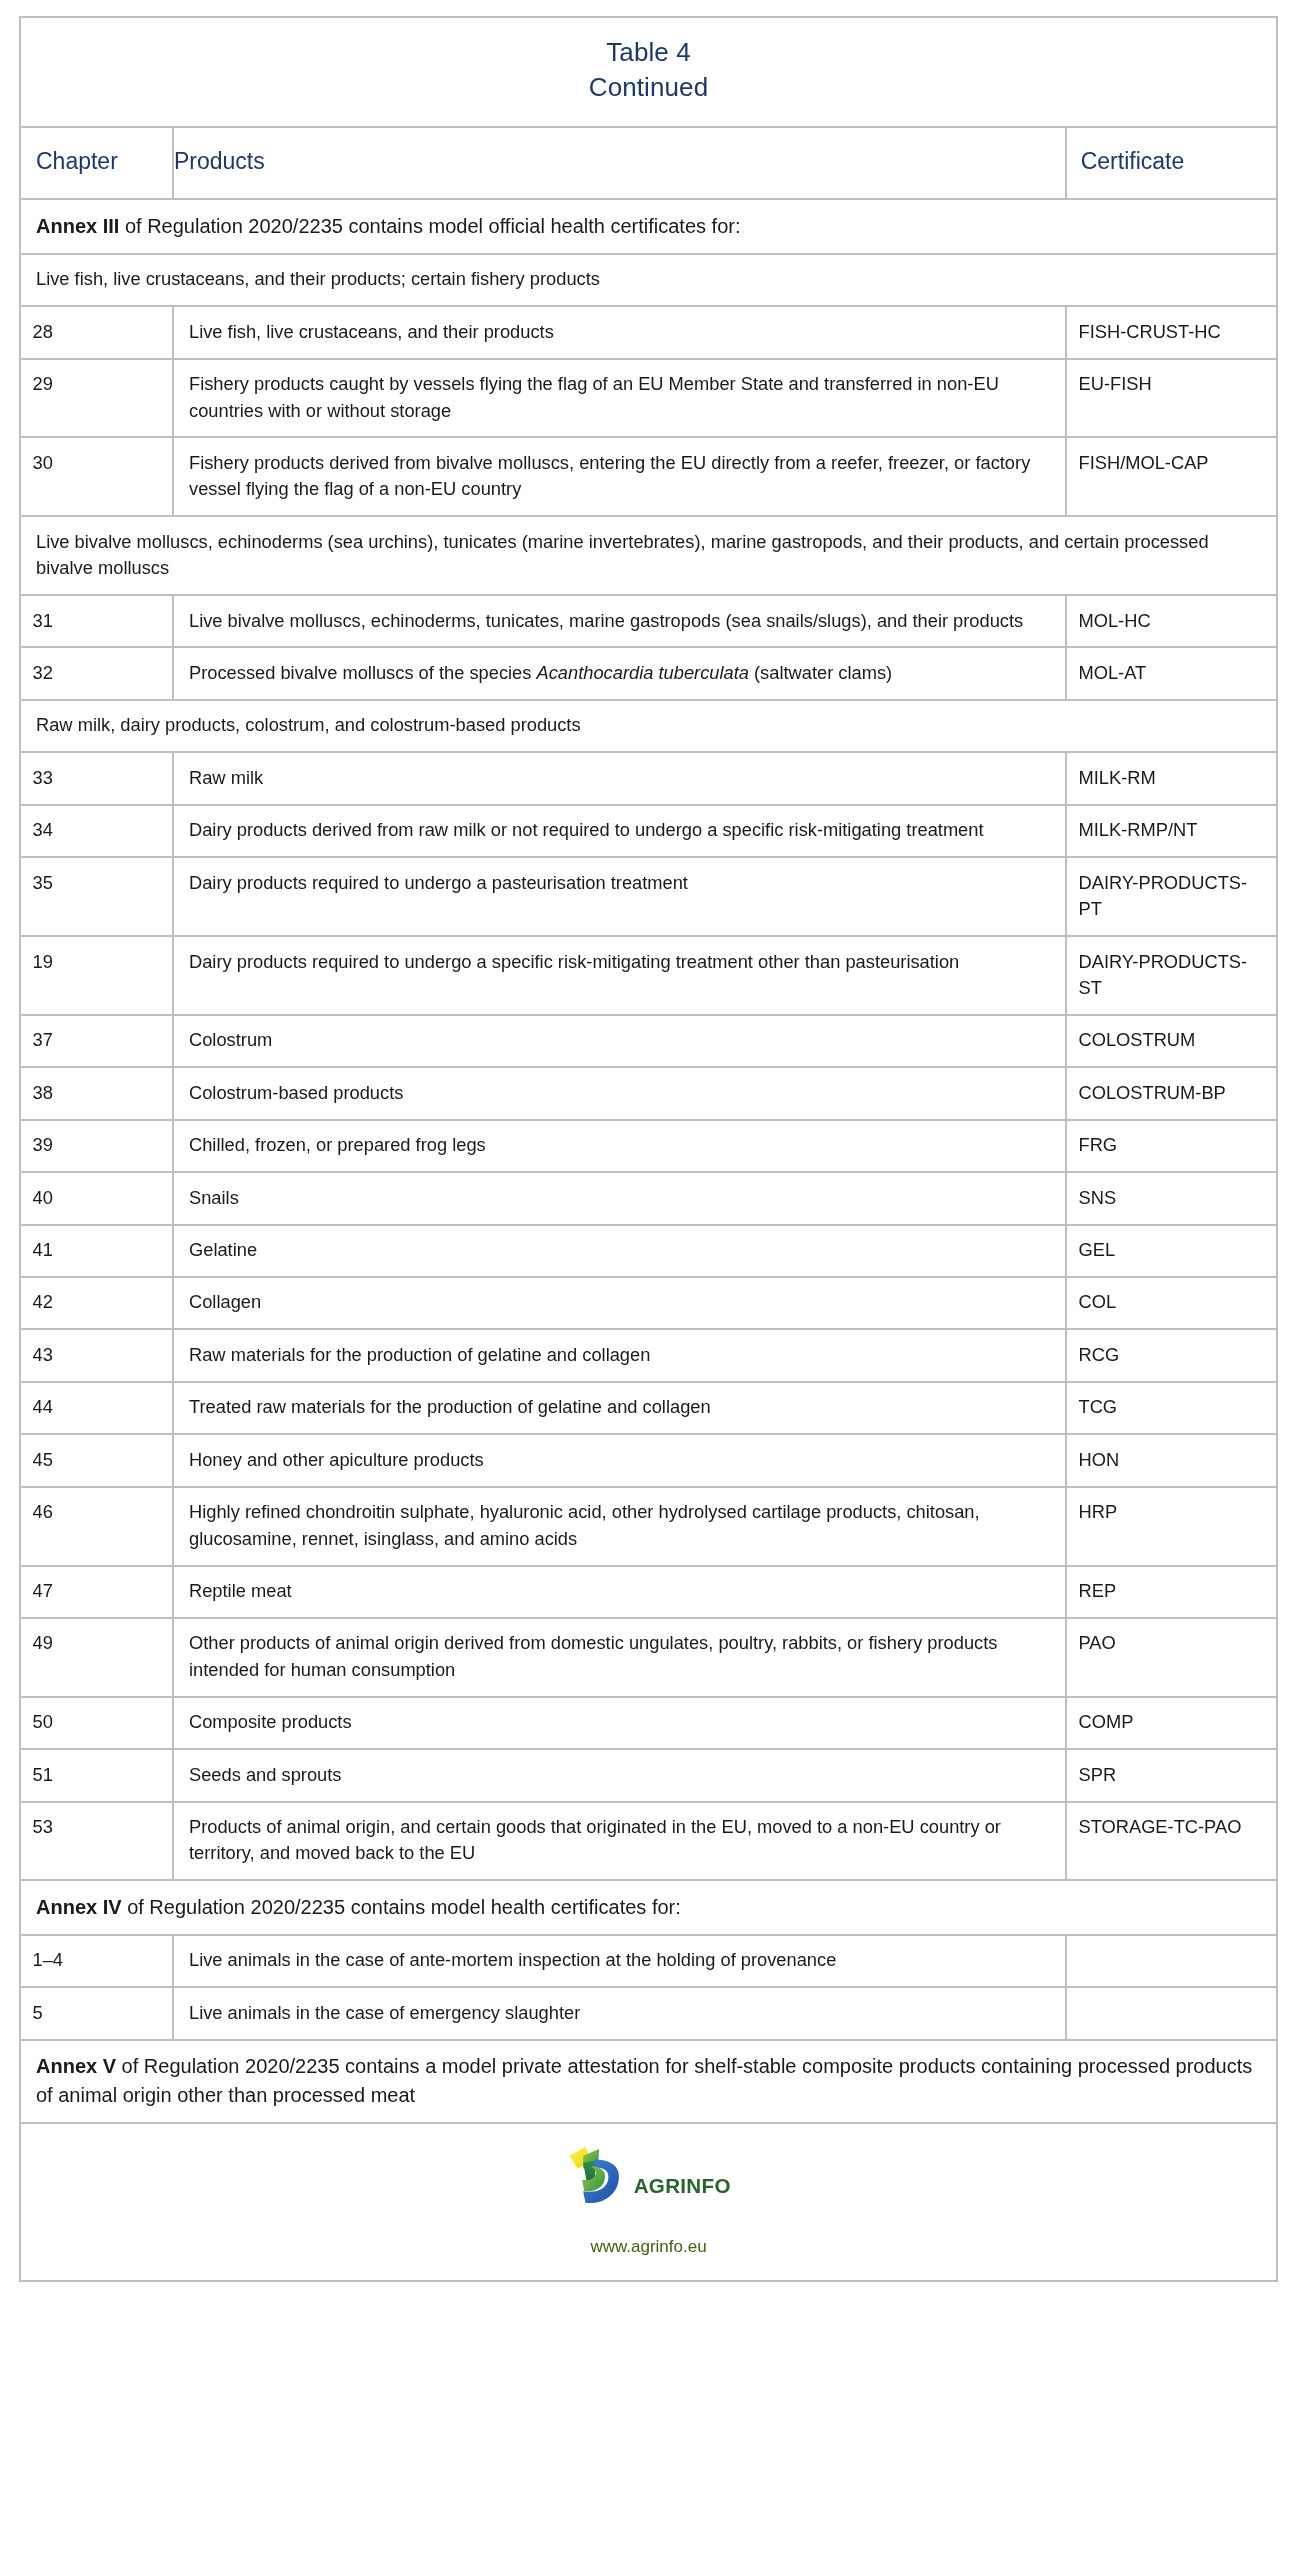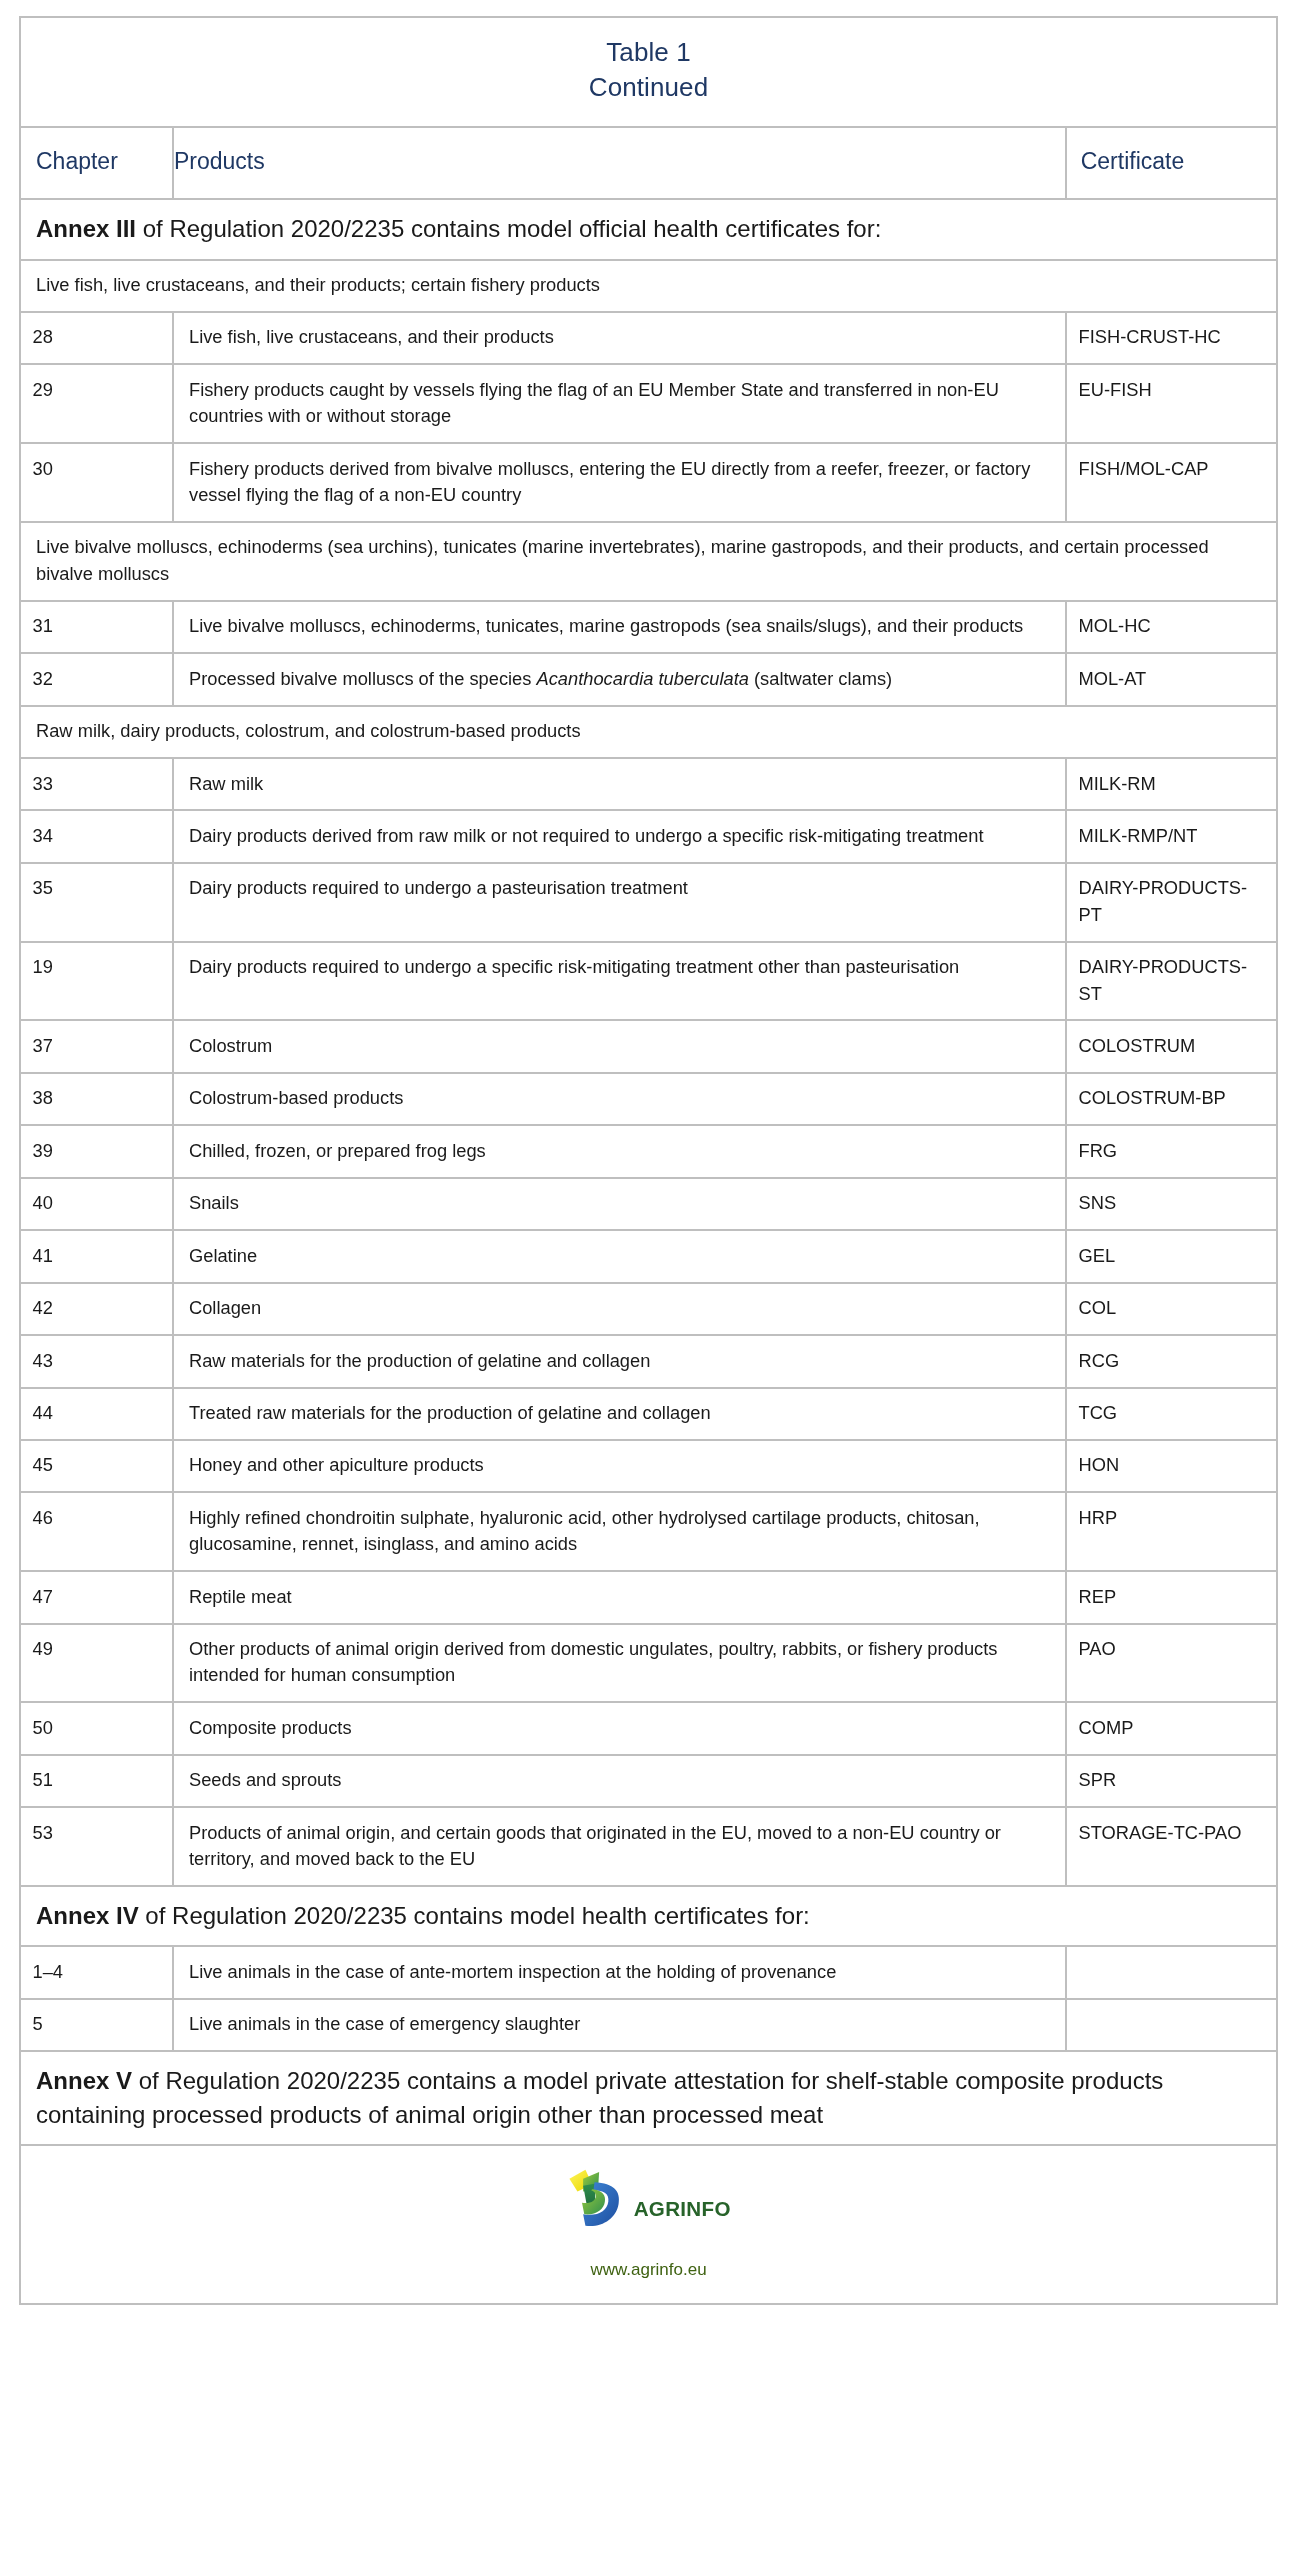--- a/index.html
+++ b/index.html
@@ -65,21 +65,21 @@
     vertical-align: middle;
   }
   td.head-cell.ch  { padding-left: 15px; }
   td.head-cell.pr  { padding-left: 0; }
   td.head-cell.ce  { padding-left: 13.7px; }
 
   
   td.annex-cell {
     background: #d9d9d9;
     color: #1a1a1a;
-    font-size: 24px;
+    font-size: 20px;
     line-height: 1.42;
     padding: 11.5px 15px 12.6px 15px;
   }
   td.annex-cell b { font-weight: 700; }
 
   
   td.cat-cell {
     background: #f2f2f2;
     color: #1a1a1a;
     font-size: 18.3px;
@@ -149,21 +149,21 @@
 <div class="page">
   <table class="t3">
     <colgroup>
       <col class="c-chapter">
       <col class="c-products">
       <col class="c-cert">
     </colgroup>
     <tbody id="tbody-root">
       <tr>
         <td class="title-cell" colspan="3">
-          <div class="title-line">Table 1</div>
+          <div class="title-line">Table 4</div>
           <div class="title-line">Continued</div>
         </td>
       </tr>
       <tr>
         <td class="head-cell ch">Chapter</td>
         <td class="head-cell pr">Products</td>
         <td class="head-cell ce">Certificate</td>
       </tr>
     <tr>
           <td class="annex-cell" colspan="3"><b>Annex III</b><span> of Regulation 2020/2235 contains model official health certificates for:</span></td>

